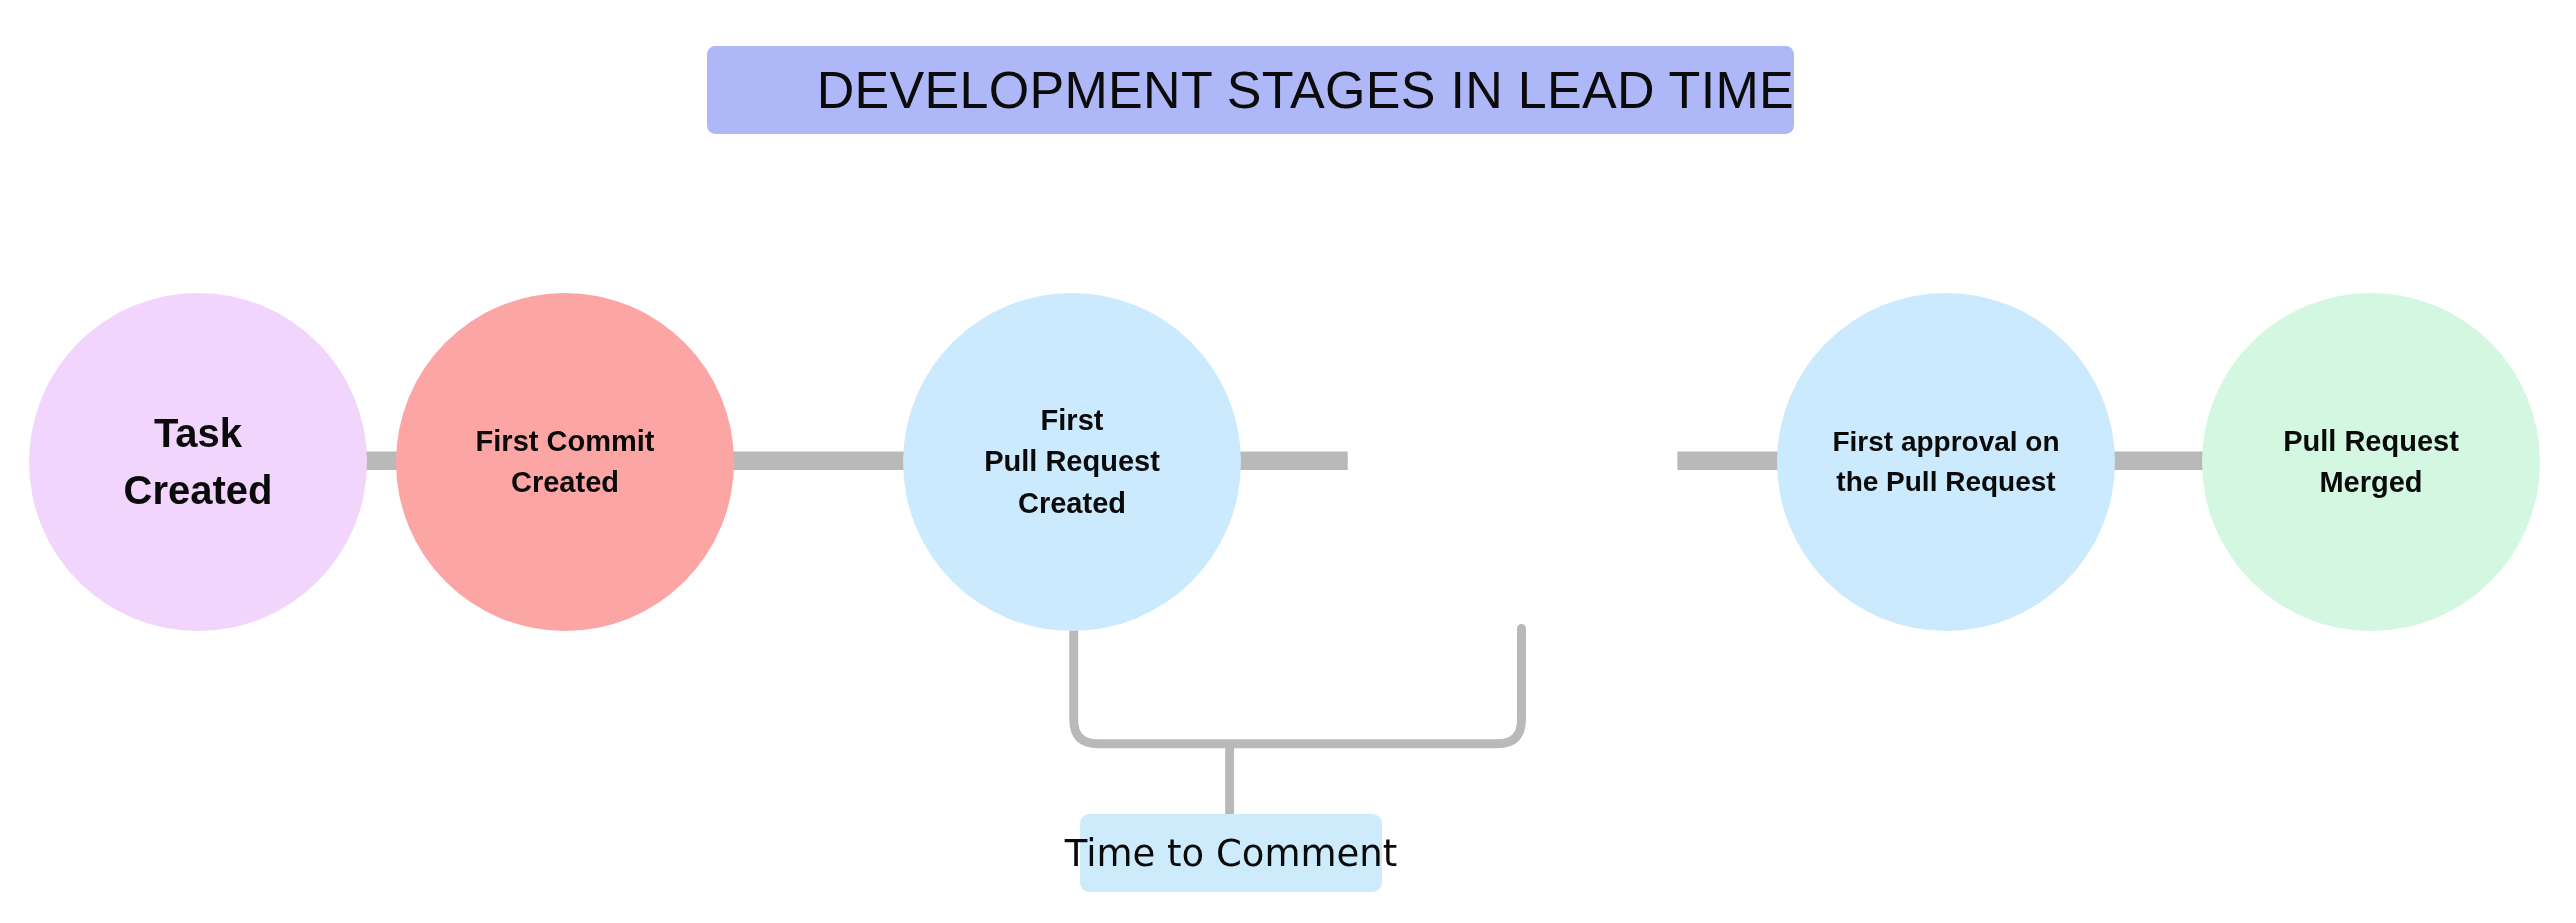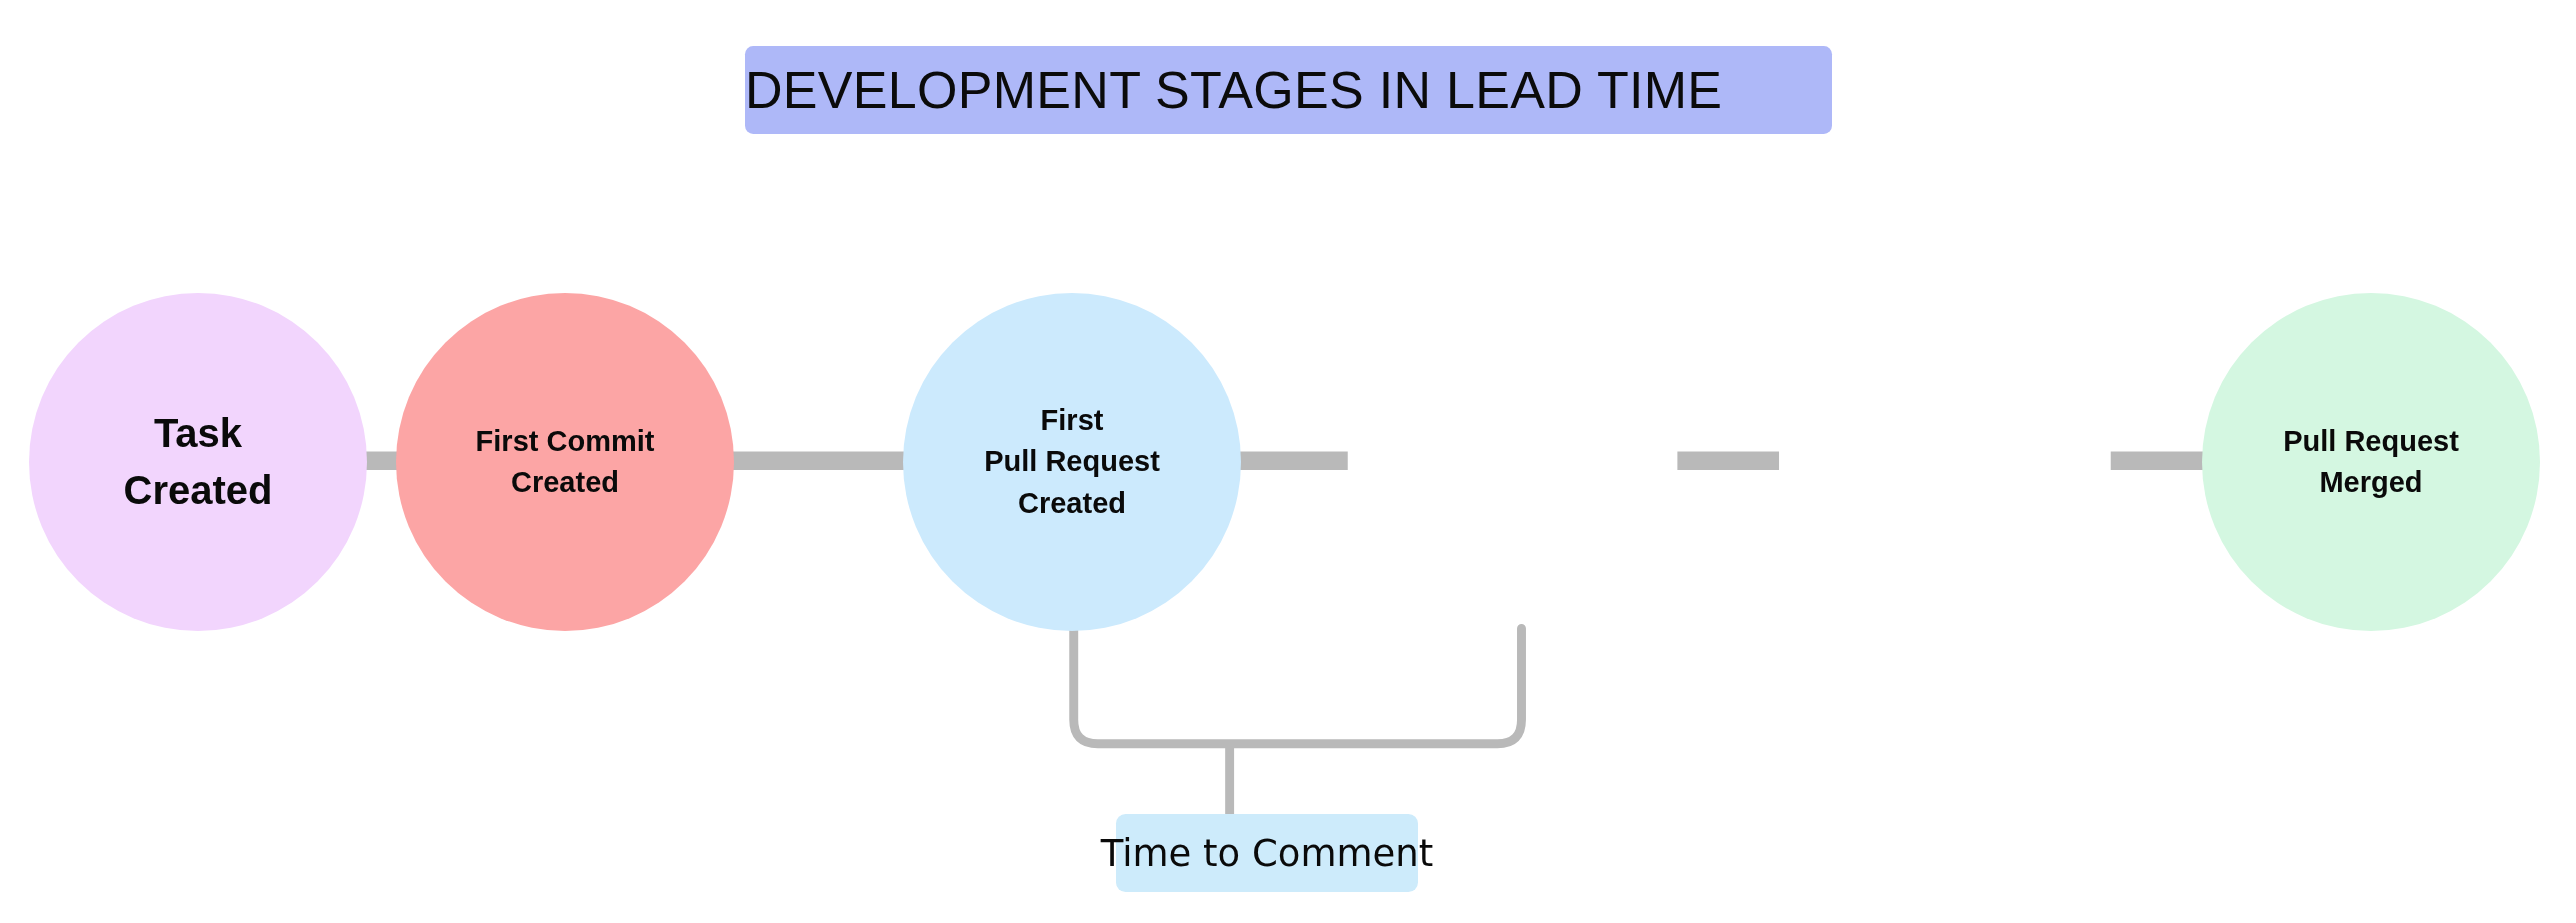--- a/index.html
+++ b/index.html
@@ -14,29 +14,29 @@
     position: relative;
     width: 2576px;
     height: 923px;
     background: #ffffff;
     overflow: hidden;
   }
 
   
   #title-banner {
     position: absolute;
-    left: 745px;
+    left: 707px;
     top: 46px;
     width: 1087px;
     height: 88px;
     background: #aeb8f8;
     border-radius: 8.2px;
     display: flex;
     align-items: center;
-    justify-content: flex-start;
+    justify-content: flex-end;
     box-sizing: border-box;
   }
   #title-text {
     font-family: "Liberation Sans", sans-serif;
     font-size: 52px;
     font-weight: 400;
     color: #0b0b0b;
     letter-spacing: 0.3px;
     white-space: nowrap;
     line-height: 1;
@@ -79,21 +79,20 @@
     left: 1080px;
     top: 814px;
     width: 302px;
     height: 78px;
     background: #cdebfb;
     border-radius: 9.6px;
     display: flex;
     align-items: center;
     justify-content: center;
     box-sizing: border-box;
-    margin-left: 36px;
   }
   #annotation-text {
     font-family: "DejaVu Sans", sans-serif;
     font-size: 37px;
     font-weight: 400;
     color: #0a0a0a;
     white-space: nowrap;
     line-height: 1;
   }
 </style>
@@ -128,20 +127,24 @@
 Created</span>
   </div>
 
   <div class="node-circle" style="left:903px; top:293px; width:338px; height:338px; background:#cceafd;">
     <span class="node-label sz-2">First
 Pull Request
 Created</span>
   </div>
 
 
+  <div class="node-circle" style="left:1777px; top:293px; width:338px; height:338px; background:#cceafd;">
+    <span class="node-label sz-3">First approval on
+the Pull Request</span>
+  </div>
 
   <div class="node-circle" style="left:2202px; top:293px; width:338px; height:338px; background:#d4f7e1;">
     <span class="node-label sz-2">Pull Request
 Merged</span>
   </div>
 
   <div id="annotation-box">
     <span id="annotation-text">Time to Comment</span>
   </div>
 

